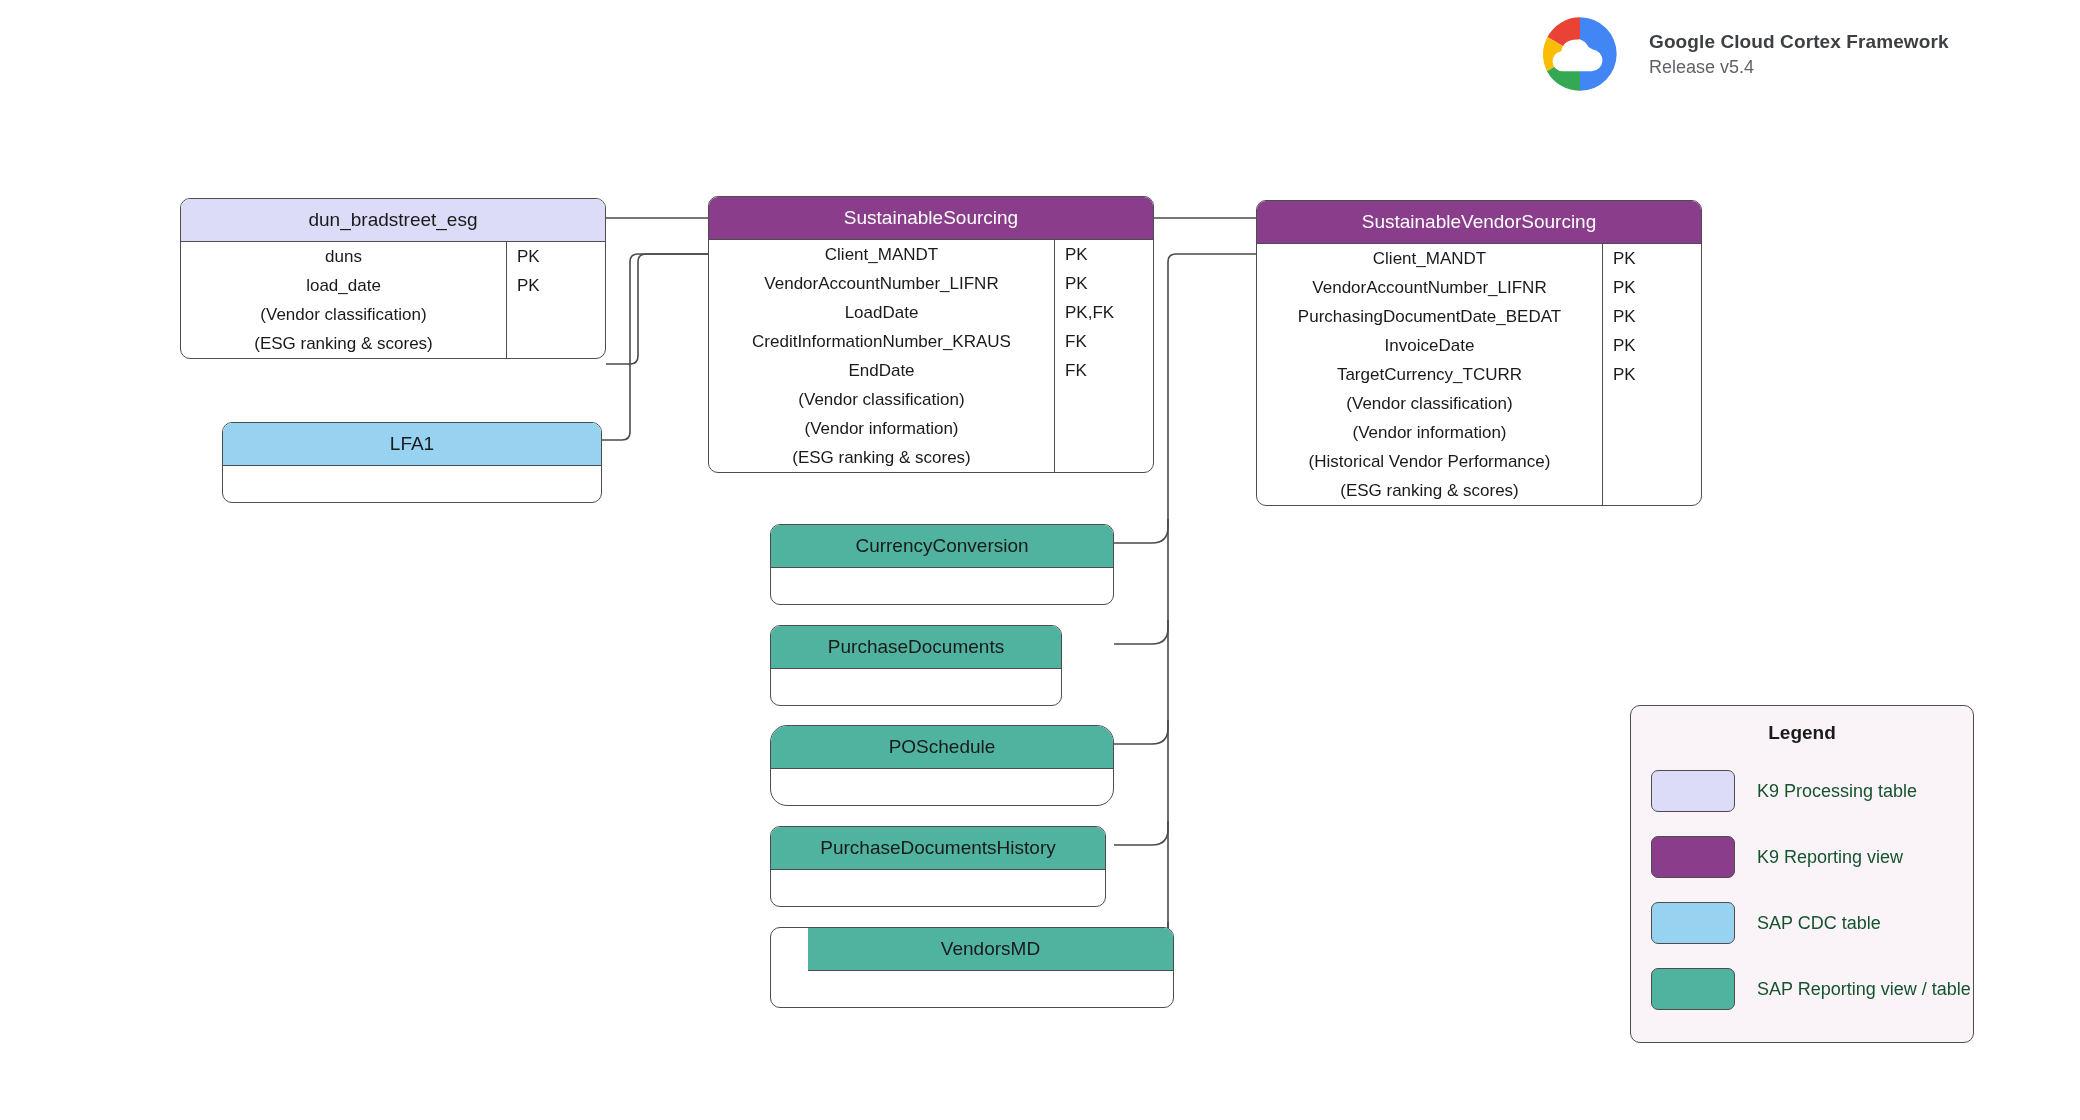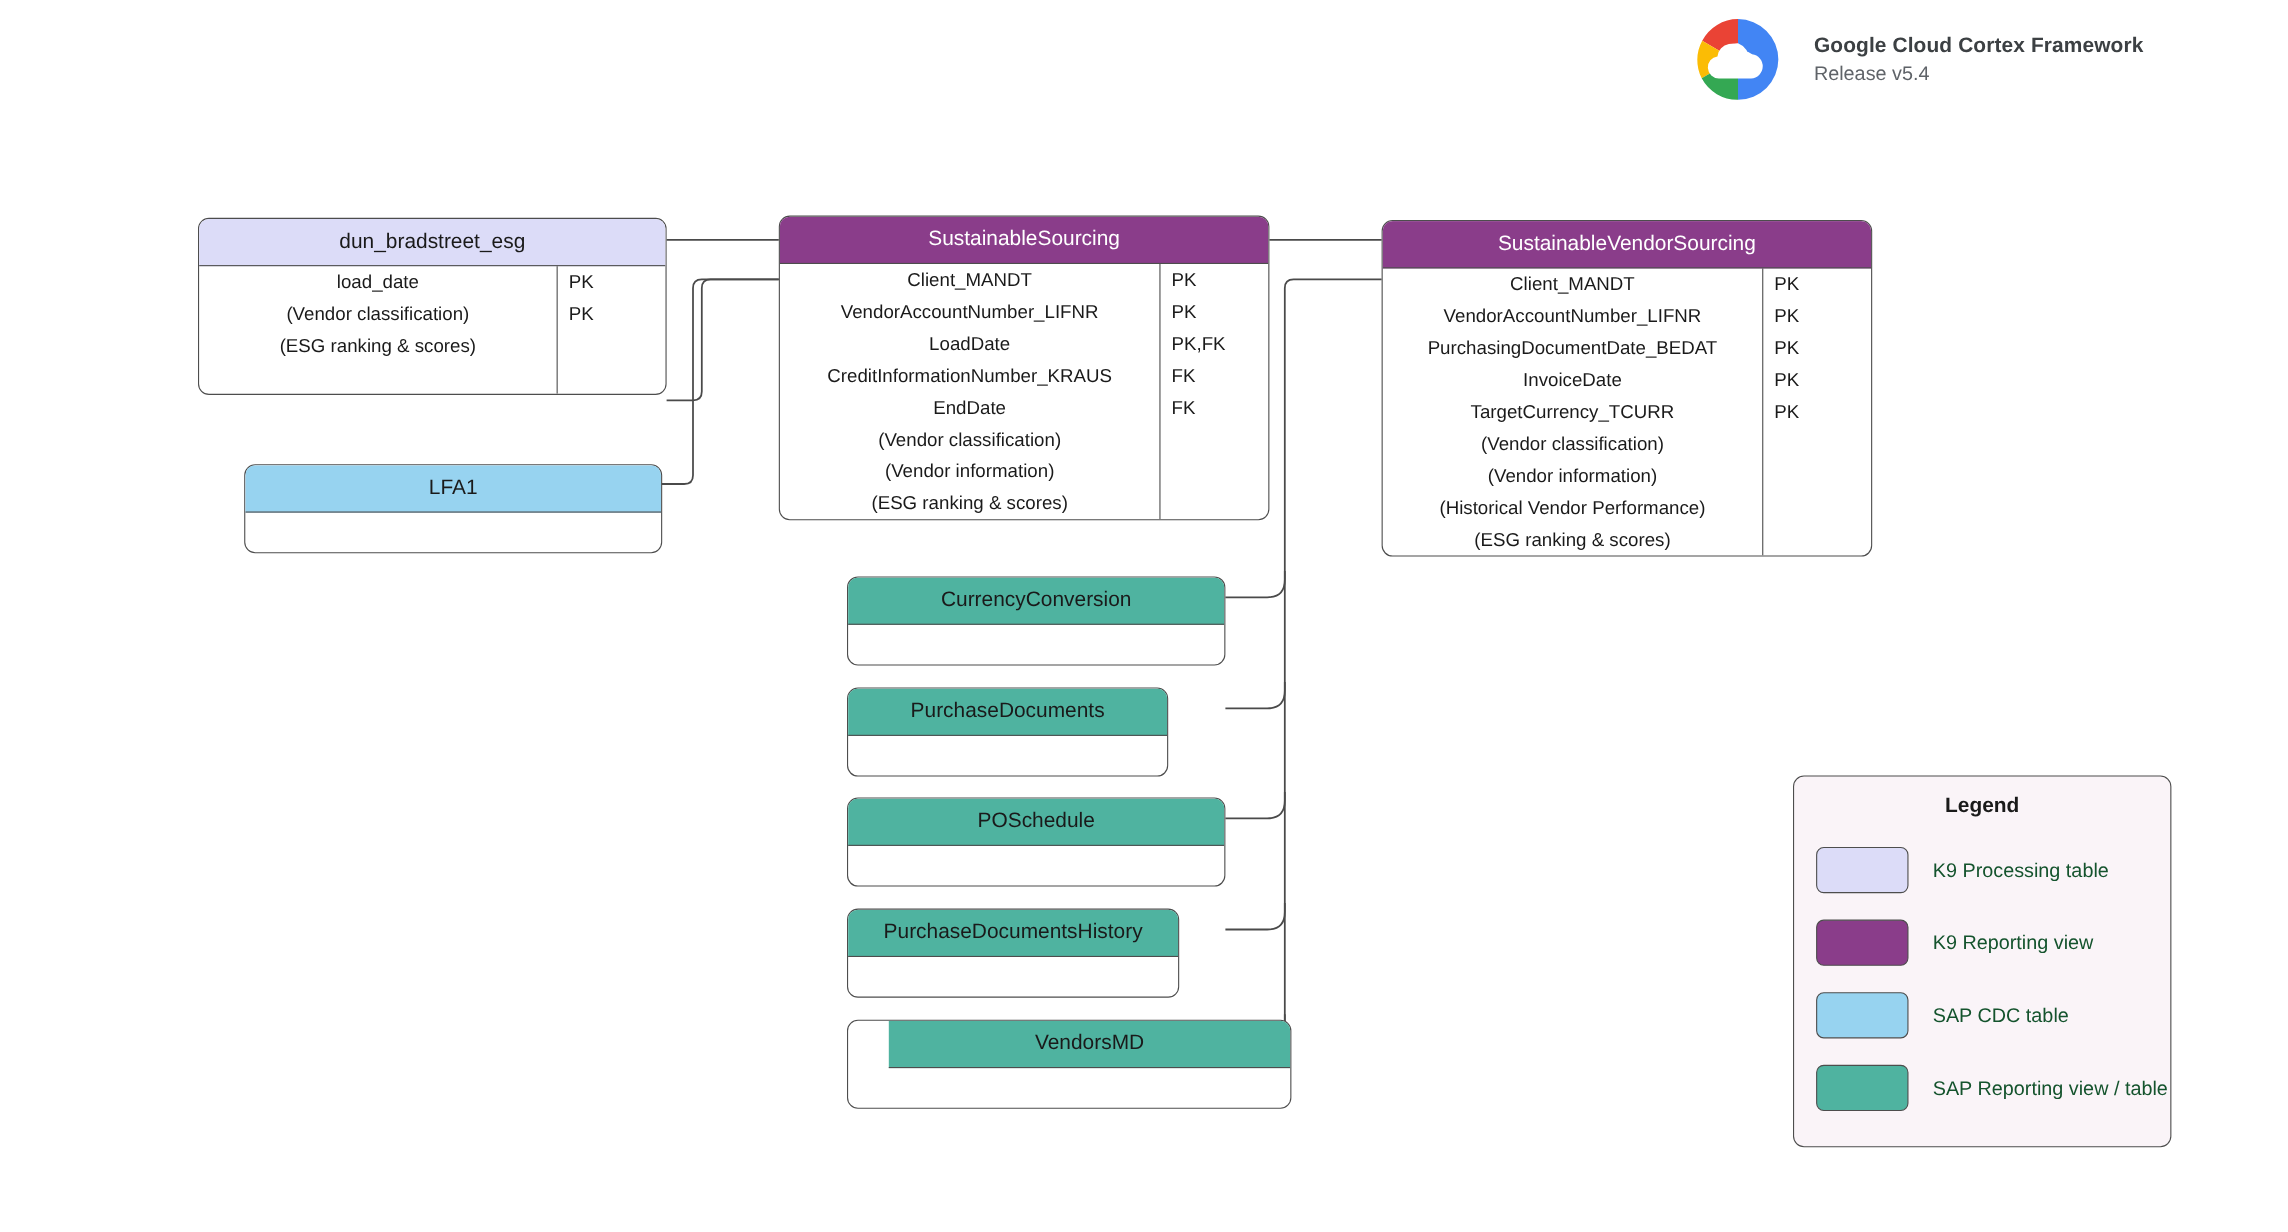--- a/index.html
+++ b/index.html
@@ -177,20 +177,21 @@
 
   <path d="M 1114 845 L 1152 845 Q 1168 845 1168 829 L 1168 821"></path>
 
   <path d="M 1114 946 L 1152 946 Q 1168 946 1168 930 L 1168 922"></path>
 </svg>
 
 <div class="entity theme-k9table" style="left:180px; top:198px; width:426px;">
   <div class="entity-header">dun_bradstreet_esg</div>
   <div class="entity-body">
     <div class="col-fields">
+      <div class="field-row">duns</div>
       <div class="field-row">load_date</div>
       <div class="field-row">(Vendor classification)</div>
       <div class="field-row">(ESG ranking &amp; scores)</div>
     </div>
     <div class="col-keys">
       <div class="key-row">PK</div>
       <div class="key-row">PK</div>
       <div class="key-row"></div>
       <div class="key-row"></div>
     </div>
@@ -259,26 +260,26 @@
 <div class="entity theme-sapview" style="left:770px; top:524px; width:344px;">
   <div class="entity-header">CurrencyConversion</div>
   <div class="entity-body empty-body"></div>
 </div>
 
 <div class="entity theme-sapview" style="left:770px; top:625px; width:292px;">
   <div class="entity-header">PurchaseDocuments</div>
   <div class="entity-body empty-body"></div>
 </div>
 
-<div class="entity theme-sapview" style="left:770px; top:725px; width:344px;">
+<div class="entity theme-sapview" style="left:770px; top:725px; width:344px;border-radius:17px;">
   <div class="entity-header">POSchedule</div>
   <div class="entity-body empty-body"></div>
 </div>
 
-<div class="entity theme-sapview" style="left:770px; top:826px; width:302px;">
+<div class="entity theme-sapview" style="left:770px; top:826px; width:336px;">
   <div class="entity-header">PurchaseDocumentsHistory</div>
   <div class="entity-body empty-body"></div>
 </div>
 
 <div class="entity theme-sapview" style="left:770px; top:927px; width:404px;padding-left:37px;">
   <div class="entity-header">VendorsMD</div>
   <div class="entity-body empty-body"></div>
 </div>
 
 <div id="legend">

